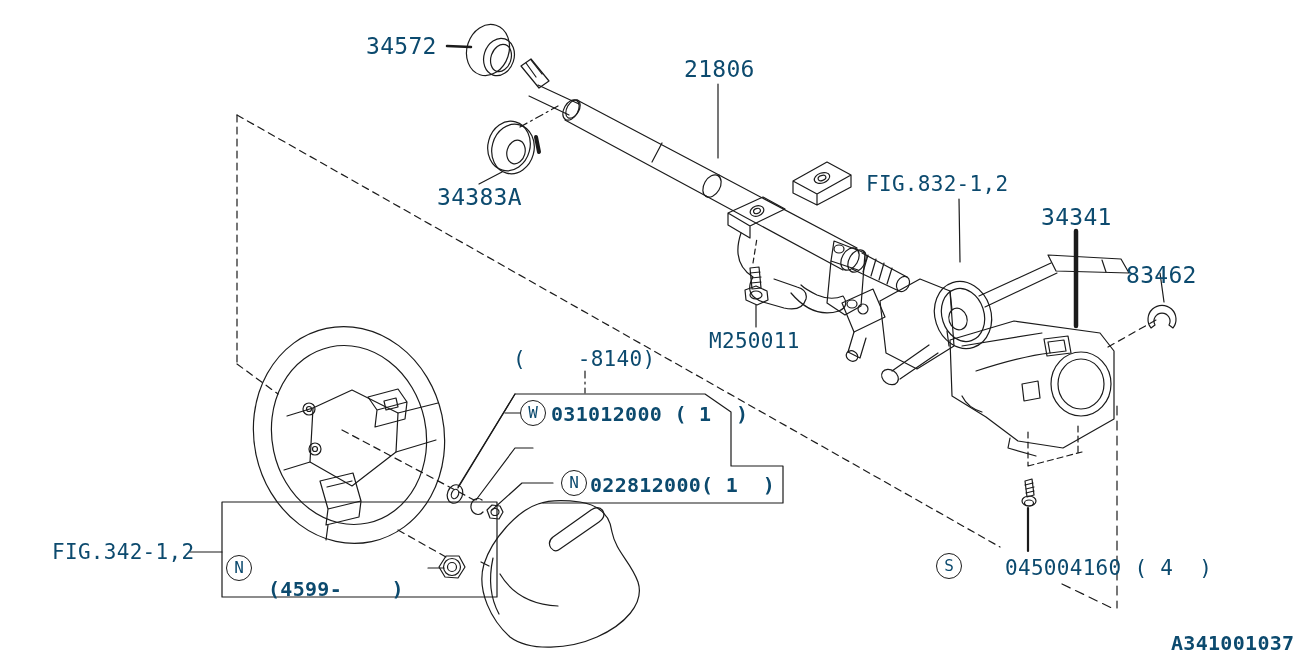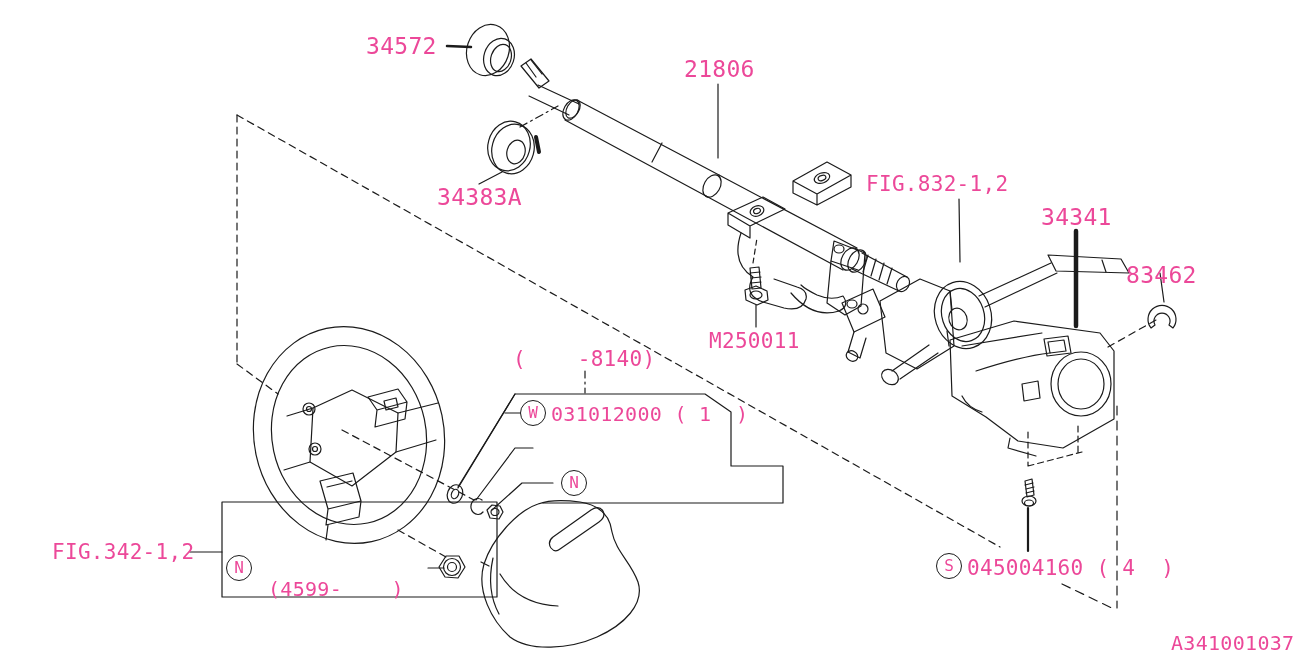--- a/index.html
+++ b/index.html
@@ -1,25 +1,25 @@
 <!DOCTYPE html>
 <html><head>
 <meta charset="utf-8">
 <style>
   html,body{margin:0;padding:0;background:#ffffff;}
   .stage{
     position:relative;width:1306px;height:653px;background:#ffffff;
     font-family:"DejaVu Sans Mono","Liberation Mono",monospace;
-    color:#ec4899;overflow:hidden;
+    color:#0c4a6e;overflow:hidden;
   }
   .art{position:absolute;left:0;top:0;}
   .lbl{position:absolute;white-space:pre;line-height:1;letter-spacing:.3px;}
   .big{font-size:23px;}
   .med{font-size:21px;}
-  .small{font-size:20px;}
+  .small{font-size:20px;font-weight:bold;}
   .badge{
     position:absolute;width:26px;height:26px;box-sizing:border-box;
     border:1.6px solid #1b1b1b;border-radius:50%;background:#fff;
     display:flex;align-items:center;justify-content:center;
     font-size:16px;line-height:1;
   }
 </style>
 </head>
 <body>
 
@@ -198,26 +198,27 @@
   <div class="lbl med" style="left:513px;top:349px">(    -8140)</div>
   <div class="lbl med" style="left:52px;top:542px">FIG.342-1,2</div>
 
   <div class="badge" style="left:520px;top:400px">
     <span>W</span>
   </div>
   <div class="lbl small" style="left:551px;top:404px">031012000 ( 1  )</div>
   <div class="badge" style="left:561px;top:470px">
     <span>N</span>
   </div>
+  <div class="lbl small" style="left:590px;top:475px">022812000( 1  )</div>
 
   <div class="badge" style="left:226px;top:555px">
     <span>N</span>
   </div>
   <div class="lbl small" style="left:268px;top:579px">(4599-    )</div>
 
   <div class="badge" style="left:936px;top:553px">
     <span>S</span>
   </div>
-  <div class="lbl med" style="left:967px;top:558px">045004160 ( 4  )</div>
+  <div class="lbl med" style="left:1005px;top:558px">045004160 ( 4  )</div>
 
   <div class="lbl small" style="left:1171px;top:633px">A341001037</div>
 
 </div>
 
 </body></html>

